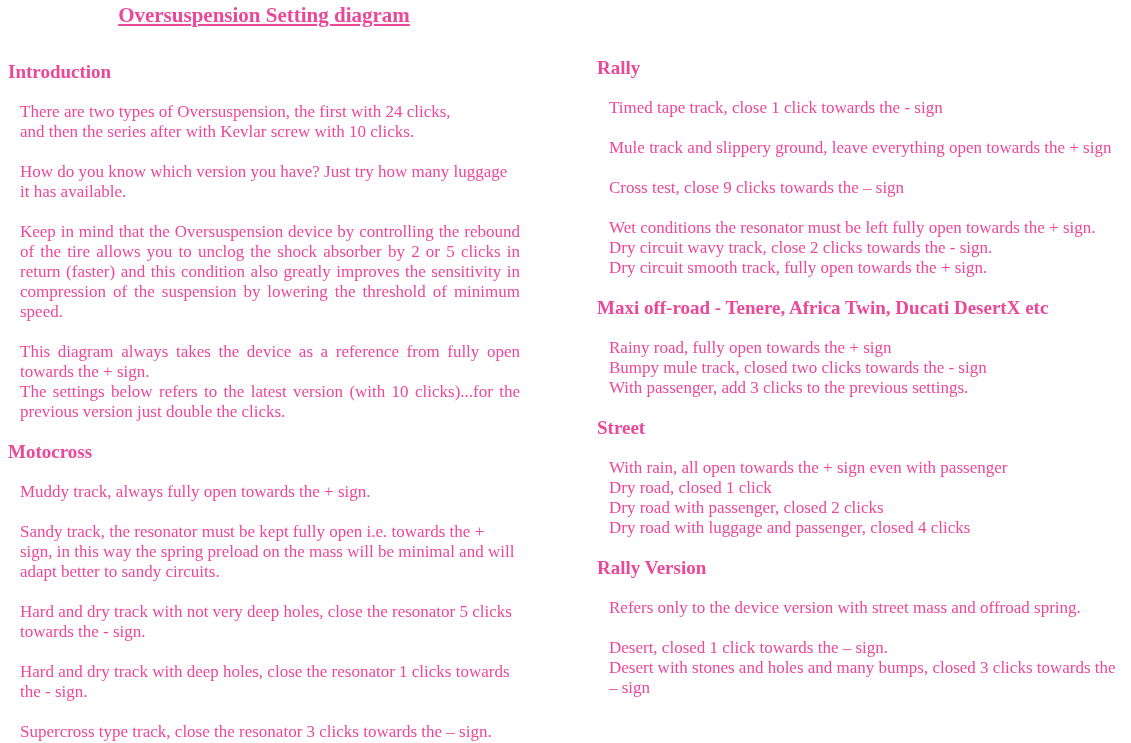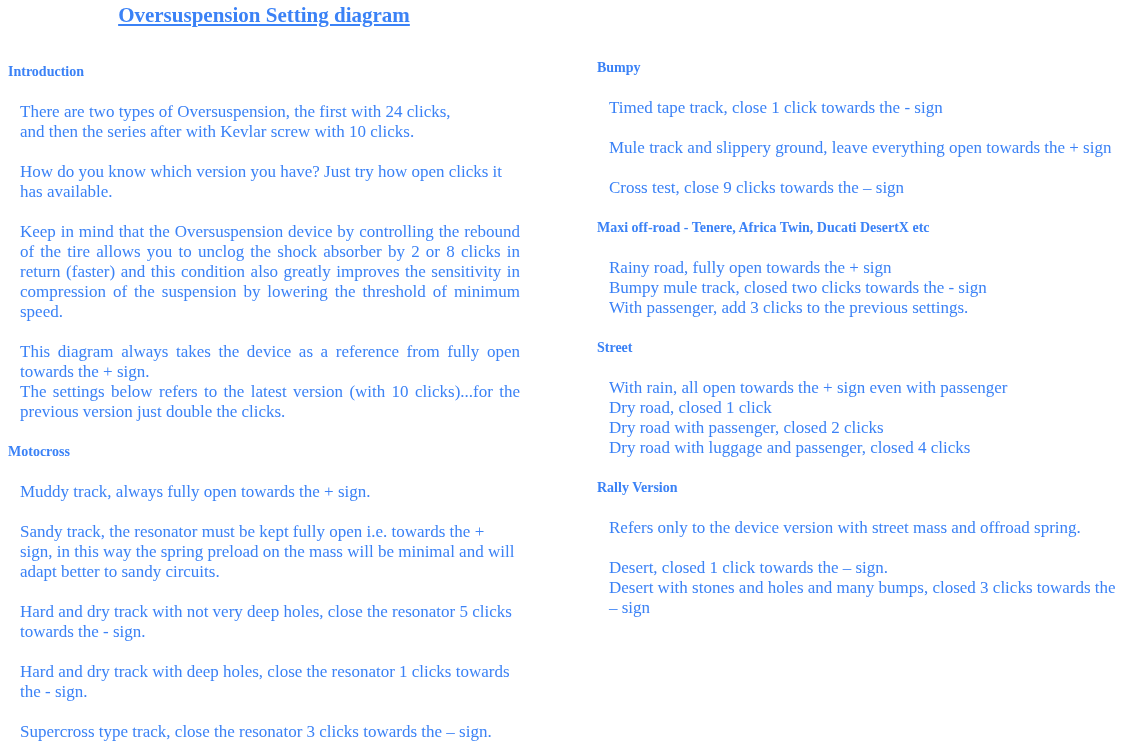--- a/index.html
+++ b/index.html
@@ -5,21 +5,21 @@
   html, body {
     margin: 0;
     padding: 0;
     background: #ffffff;
   }
   .page {
     position: relative;
     width: 1131px;
     height: 743px;
     background: #ffffff;
-    color: #3b82f6;
+    color: #ec4899;
     font-family: "Liberation Serif", "DejaVu Serif", serif;
     overflow: hidden;
   }
   .doc-title {
     position: absolute;
     top: 2px;
     left: 8px;
     width: 512px;
     text-align: center;
     font-size: 21px;
@@ -36,21 +36,21 @@
     left: 8px;
     top: 62px;
     width: 512px;
   }
   .col-right {
     left: 597px;
     top: 58px;
     width: 527px;
   }
   .heading {
-    font-size: 14px;
+    font-size: 19px;
     line-height: 20px;
     font-weight: bold;
     margin: 0 0 20px 0;
   }
   .para {
     margin: 0 0 20px 12px;
     white-space: pre-line;
   }
   .para.justify {
     text-align: justify;
@@ -60,37 +60,40 @@
 <body>
 
 <div class="page">
 
   <div class="doc-title">Oversuspension Setting diagram</div>
 
   <div class="col col-left">
     <div class="heading">Introduction</div>
     <p class="para">There are two types of Oversuspension, the first with 24 clicks,
 and then the series after with Kevlar screw with 10 clicks.</p>
-    <p class="para">How do you know which version you have? Just try how open clicks it has available.</p>
-    <p class="para justify">Keep in mind that the Oversuspension device by controlling the rebound of the tire allows you to unclog the shock absorber by 2 or 8 clicks in return (faster) and this condition also greatly improves the sensitivity in compression of the suspension by lowering the threshold of minimum speed.</p>
+    <p class="para">How do you know which version you have? Just try how many luggage it has available.</p>
+    <p class="para justify">Keep in mind that the Oversuspension device by controlling the rebound of the tire allows you to unclog the shock absorber by 2 or 5 clicks in return (faster) and this condition also greatly improves the sensitivity in compression of the suspension by lowering the threshold of minimum speed.</p>
     <p class="para justify">This diagram always takes the device as a reference from fully open towards the + sign.
 The settings below refers to the latest version (with 10 clicks)...for the previous version just double the clicks.</p>
     <div class="heading">Motocross</div>
     <p class="para">Muddy track, always fully open towards the + sign.</p>
     <p class="para">Sandy track, the resonator must be kept fully open i.e. towards the + sign, in this way the spring preload on the mass will be minimal and will adapt better to sandy circuits.</p>
     <p class="para">Hard and dry track with not very deep holes, close the resonator 5 clicks towards the - sign.</p>
     <p class="para">Hard and dry track with deep holes, close the resonator 1 clicks towards the - sign.</p>
     <p class="para">Supercross type track, close the resonator 3 clicks towards the – sign.</p>
   </div>
 
   <div class="col col-right">
-    <div class="heading">Bumpy</div>
+    <div class="heading">Rally</div>
     <p class="para">Timed tape track, close 1 click towards the - sign</p>
     <p class="para">Mule track and slippery ground, leave everything open towards the + sign</p>
     <p class="para">Cross test, close 9 clicks towards the – sign</p>
+    <p class="para">Wet conditions the resonator must be left fully open towards the + sign.
+Dry circuit wavy track, close 2 clicks towards the - sign.
+Dry circuit smooth track, fully open towards the + sign.</p>
     <div class="heading">Maxi off-road - Tenere, Africa Twin, Ducati DesertX etc</div>
     <p class="para">Rainy road, fully open towards the + sign
 Bumpy mule track, closed two clicks towards the - sign
 With passenger, add 3 clicks to the previous settings.</p>
     <div class="heading">Street</div>
     <p class="para">With rain, all open towards the + sign even with passenger
 Dry road, closed 1 click
 Dry road with passenger, closed 2 clicks
 Dry road with luggage and passenger, closed 4 clicks</p>
     <div class="heading">Rally Version</div>

